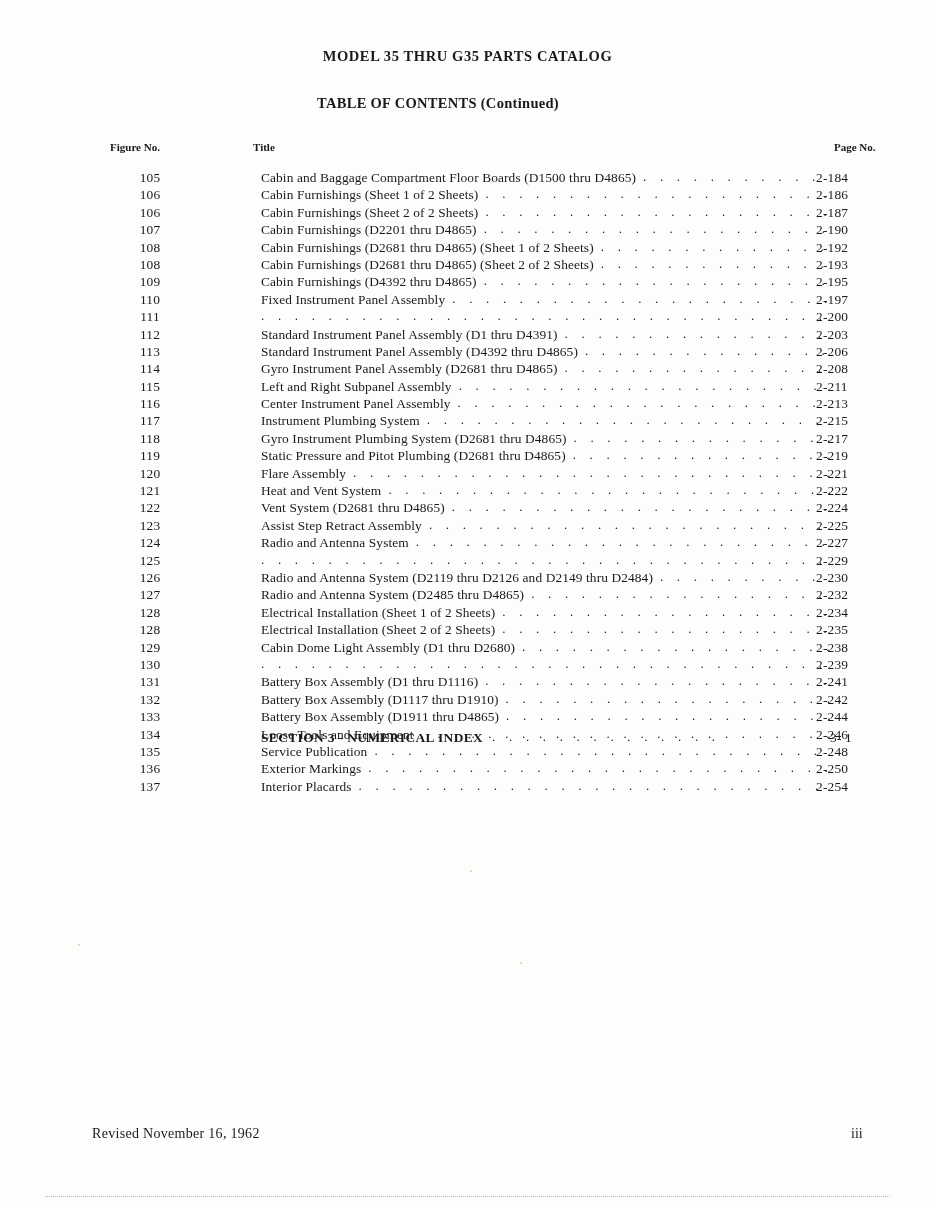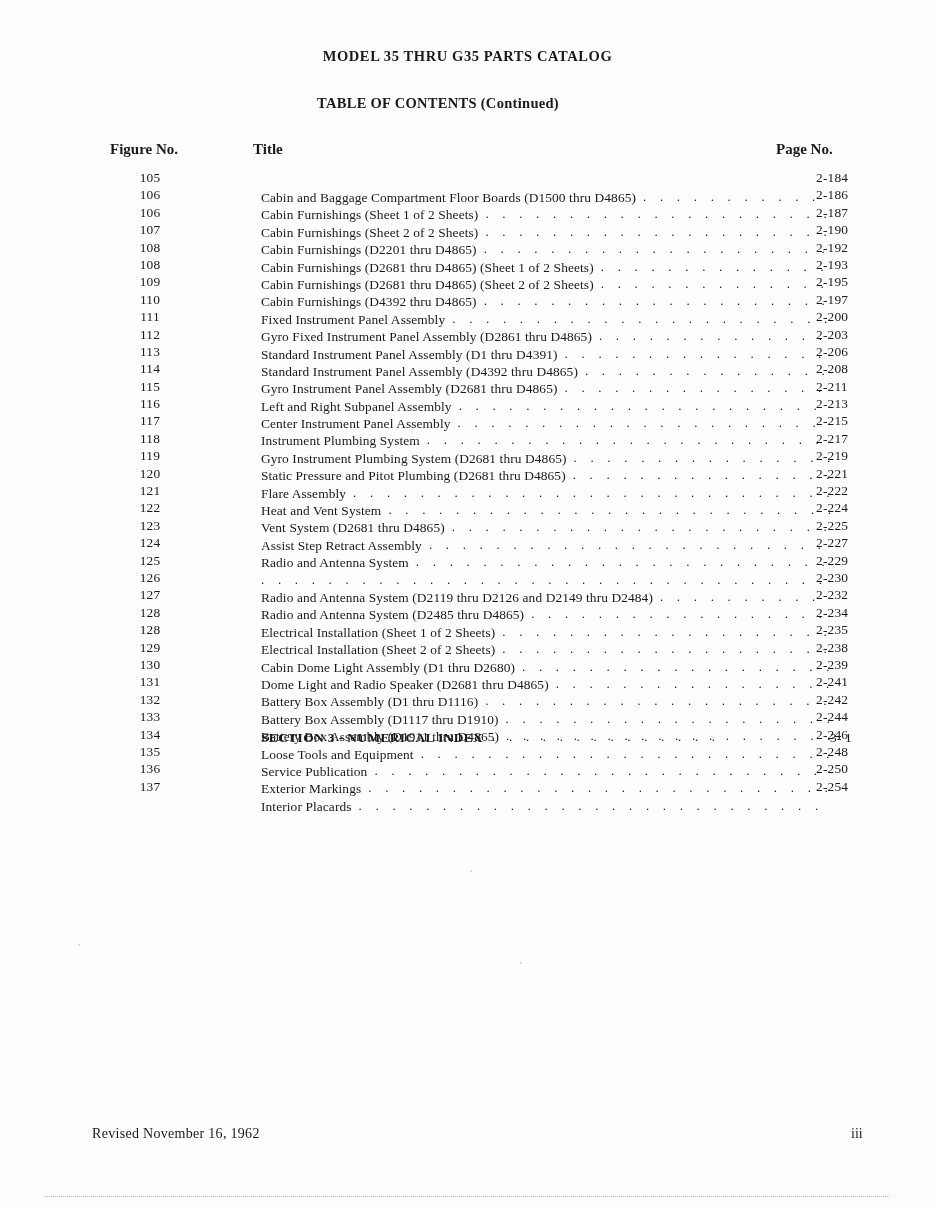--- a/index.html
+++ b/index.html
@@ -41,36 +41,36 @@
     font-size: 14.5px;
     font-weight: bold;
     letter-spacing: 0.3px;
   }
   .col-headers {
     position: absolute;
     top: 141px;
     left: 0;
     width: 935px;
     height: 20px;
-    font-size: 15px;
+    font-size: 11px;
     font-weight: bold;
   }
   .col-fig {
     position: absolute;
     left: 110px;
     top: 0;
   }
   .col-title {
     position: absolute;
     left: 253px;
     top: 0;
   }
   .col-page {
     position: absolute;
-    left: 776px;
+    left: 834px;
     top: 0;
   }
   .toc-list {
     position: absolute;
     top: 170px;
     left: 0;
     width: 935px;
   }
   .toc-row {
     position: relative;
@@ -85,21 +85,20 @@
     text-align: center;
     letter-spacing: 0.2px;
   }
   .title-wrap {
     position: absolute;
     left: 261px;
     right: 105px;
     display: flex;
     align-items: center;
     overflow: hidden;
-    margin-top: 20px;
   }
   .title-text {
     flex: 0 0 auto;
     padding-right: 7px;
     letter-spacing: 0.1px;
   }
   .dots {
     flex: 1 1 auto;
     overflow: hidden;
     white-space: nowrap;
@@ -247,21 +246,20 @@
         <span class="fig">110</span>
         <span class="title-wrap">
           <span class="title-text">Fixed Instrument Panel Assembly</span>
           <span class="dots">. . . . . . . . . . . . . . . . . . . . . . . . . . . . . . . . . . . . . . . . . .</span>
         </span>
         <span class="page-no">2-197</span>
       </div>
       <div class="toc-row">
         <span class="fig">111</span>
         <span class="title-wrap">
-          <span class="title-text">Gyro Fixed Instrument Panel Assembly (D2861 thru D4865)</span>
           <span class="dots">. . . . . . . . . . . . . . . . . . . . . . . . . . . . . . . . . . . . . . . . . .</span>
         </span>
         <span class="page-no">2-200</span>
       </div>
       <div class="toc-row">
         <span class="fig">112</span>
         <span class="title-wrap">
           <span class="title-text">Standard Instrument Panel Assembly (D1 thru D4391)</span>
           <span class="dots">. . . . . . . . . . . . . . . . . . . . . . . . . . . . . . . . . . . . . . . . . .</span>
         </span>
@@ -406,21 +404,20 @@
         <span class="fig">129</span>
         <span class="title-wrap">
           <span class="title-text">Cabin Dome Light Assembly (D1 thru D2680)</span>
           <span class="dots">. . . . . . . . . . . . . . . . . . . . . . . . . . . . . . . . . . . . . . . . . .</span>
         </span>
         <span class="page-no">2-238</span>
       </div>
       <div class="toc-row">
         <span class="fig">130</span>
         <span class="title-wrap">
-          <span class="title-text">Dome Light and Radio Speaker (D2681 thru D4865)</span>
           <span class="dots">. . . . . . . . . . . . . . . . . . . . . . . . . . . . . . . . . . . . . . . . . .</span>
         </span>
         <span class="page-no">2-239</span>
       </div>
       <div class="toc-row">
         <span class="fig">131</span>
         <span class="title-wrap">
           <span class="title-text">Battery Box Assembly (D1 thru D1116)</span>
           <span class="dots">. . . . . . . . . . . . . . . . . . . . . . . . . . . . . . . . . . . . . . . . . .</span>
         </span>

